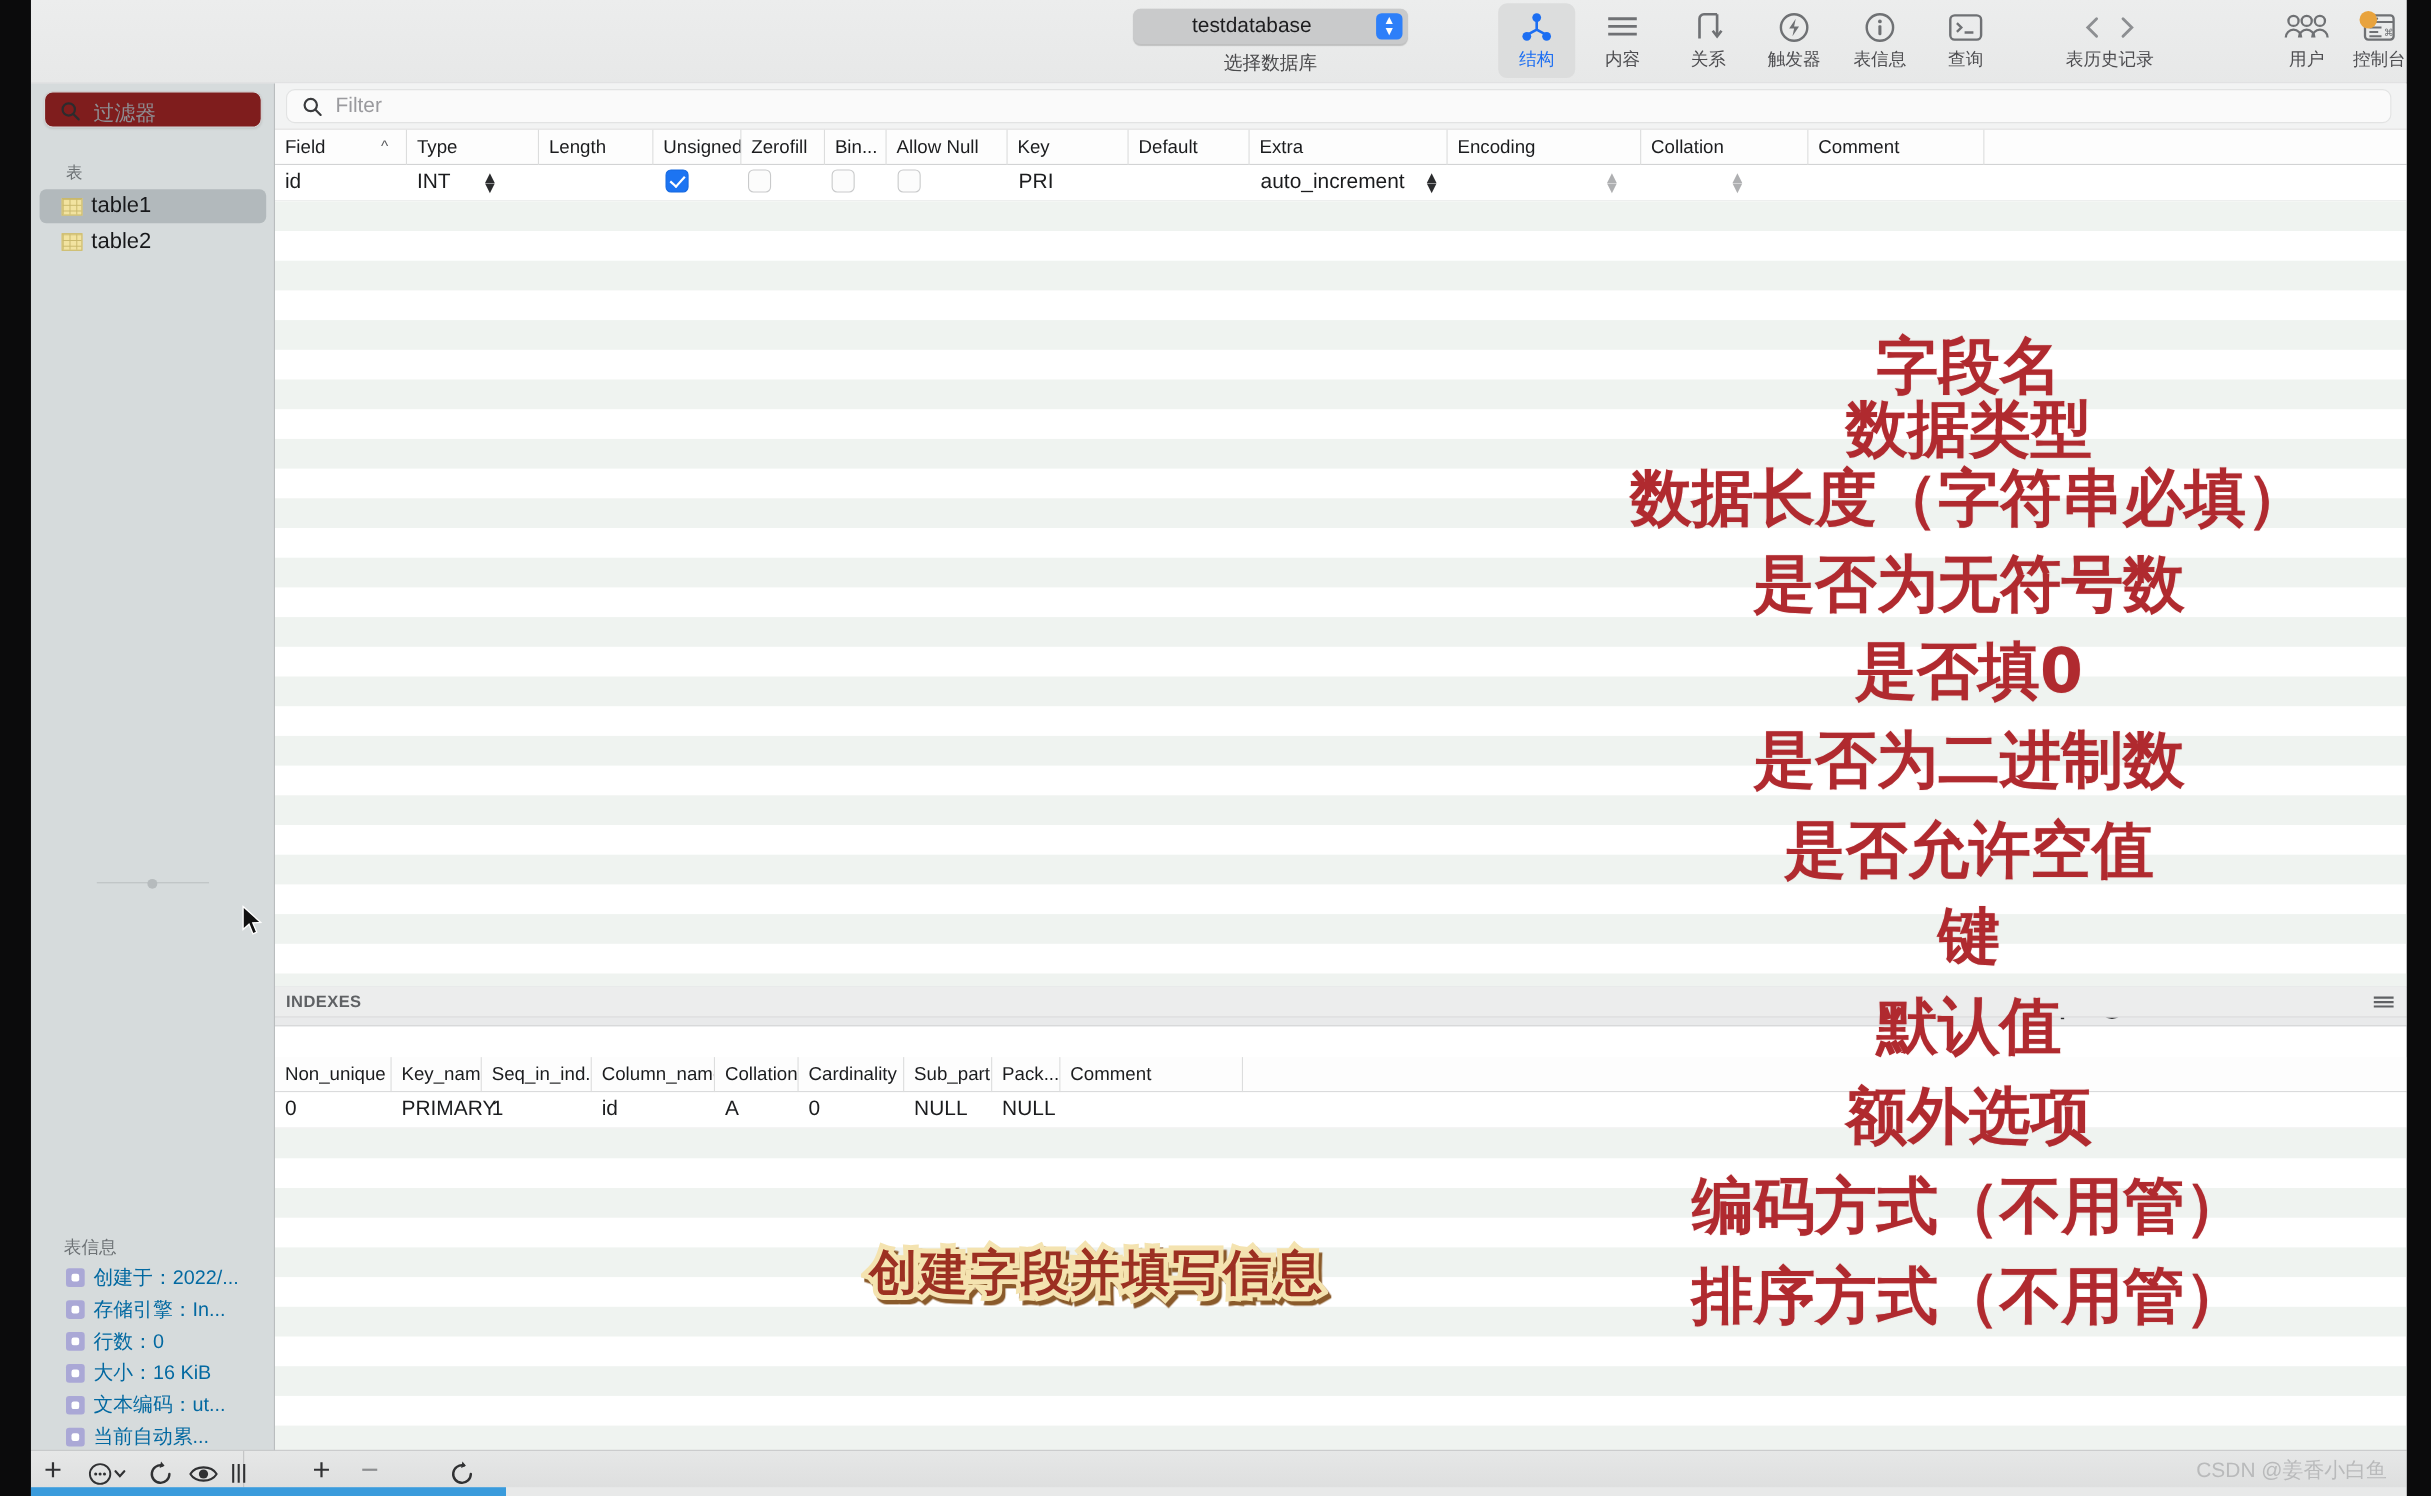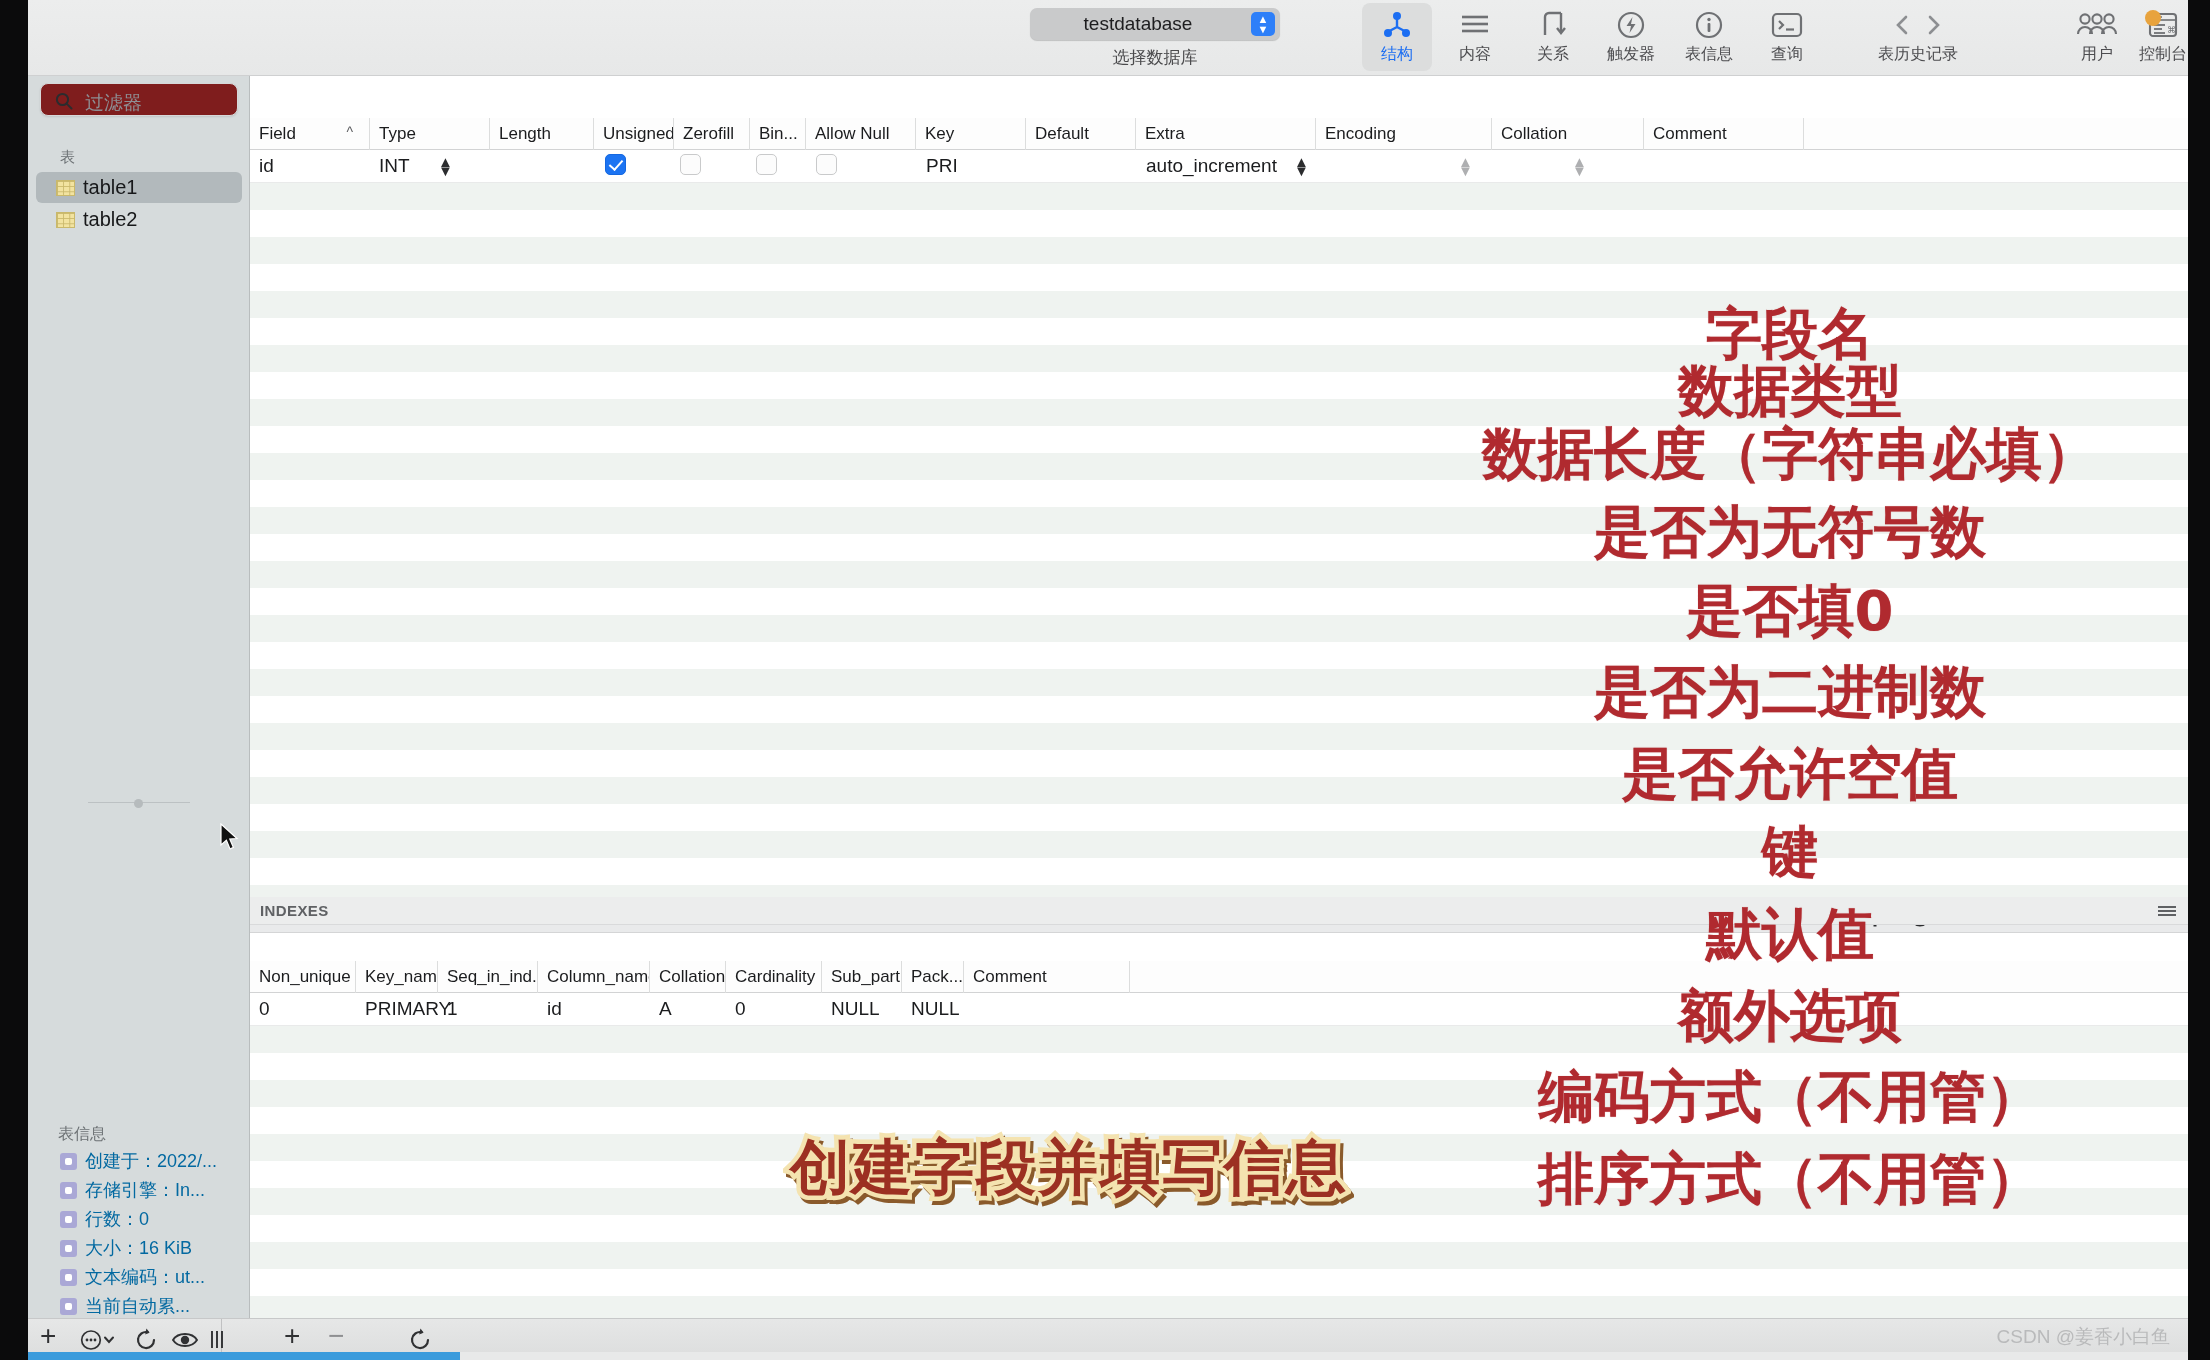--- a/index.html
+++ b/index.html
@@ -178,21 +178,21 @@
   .anno {
     position:absolute; z-index:30; color:#b02a2f; font-weight:700;
     white-space:nowrap; text-align:center;
     font-family:"DejaVu Sans","Liberation Sans",sans-serif;
     text-shadow:0 0 1px rgba(176,42,47,.45);
   }
   
   .stamp {
     position:absolute; z-index:31; white-space:nowrap;
     font-family:Liberation Mono, monospace;
-    font-weight:700; font-size:60px; letter-spacing:2px;
+    font-weight:700; font-size:44px; letter-spacing:2px;
     color:#9c3022;
     -webkit-text-stroke:9px #f4e3b0;
     paint-order: stroke fill;
     filter: drop-shadow(3px 4px 0px #8a5a2b);
   }
 
   
   .bottom-bar {
     position:absolute; left:0; top:1318px; width:2160px; height:42px;
     background:linear-gradient(180deg,#e6e7e7,#dcdddd);
@@ -393,20 +393,29 @@
         <div class="tx">文本编码：ut...</div>
       </div>
       <div class="info-row" style="top:1217px;">
         <div class="bul"></div>
         <div class="tx">当前自动累...</div>
       </div>
     </div>
 
     <div class="main">
 
+      <div class="main-filter">
+        <div class="box">
+          <svg style="position:absolute;left:14px;top:6px;" width="18" height="18" viewBox="0 0 18 18">
+            <circle cx="7.5" cy="7.5" r="5.6" stroke="#3a3b3d" stroke-width="2" fill="none"></circle>
+            <line x1="11.6" y1="11.6" x2="16.5" y2="16.5" stroke="#3a3b3d" stroke-width="2" stroke-linecap="round"></line>
+          </svg>
+          <div class="ph">Filter</div>
+        </div>
+      </div>
 
       <div class="grid-head" style="top:42px;">
         <div class="hc" style="left:0;    width:120px;">Field<span class="sortarrow">^</span></div>
         <div class="hc" style="left:120px;width:120px;">Type</div>
         <div class="hc" style="left:240px;width:104px;">Length</div>
         <div class="hc" style="left:344px;width:80px;">Unsigned</div>
         <div class="hc" style="left:424px;width:76px;">Zerofill</div>
         <div class="hc" style="left:500px;width:56px;">Bin...</div>
         <div class="hc" style="left:556px;width:110px;">Allow Null</div>
         <div class="hc" style="left:666px;width:110px;">Key</div>

